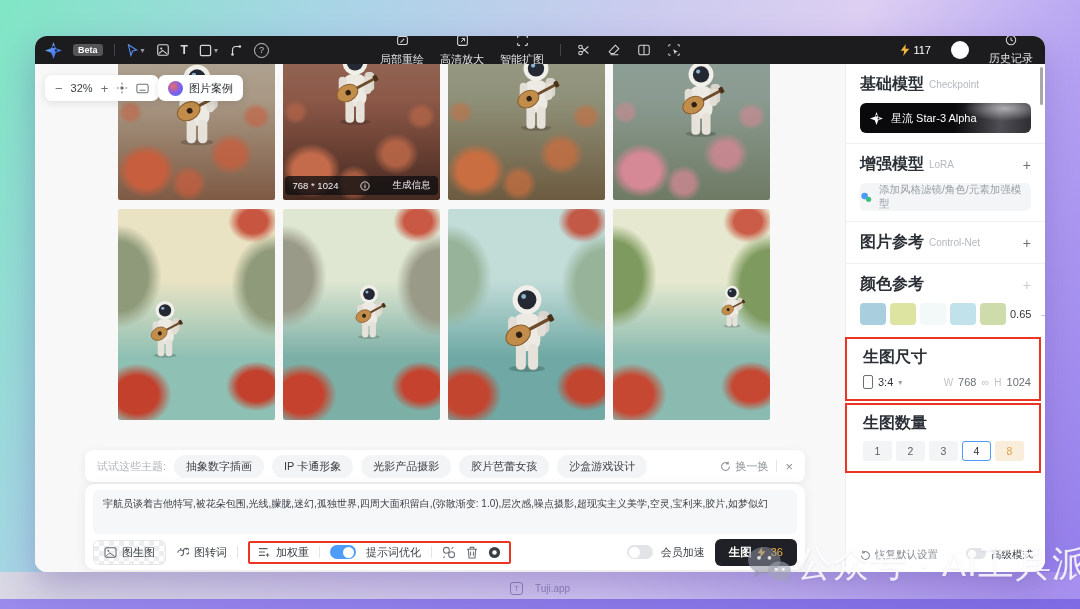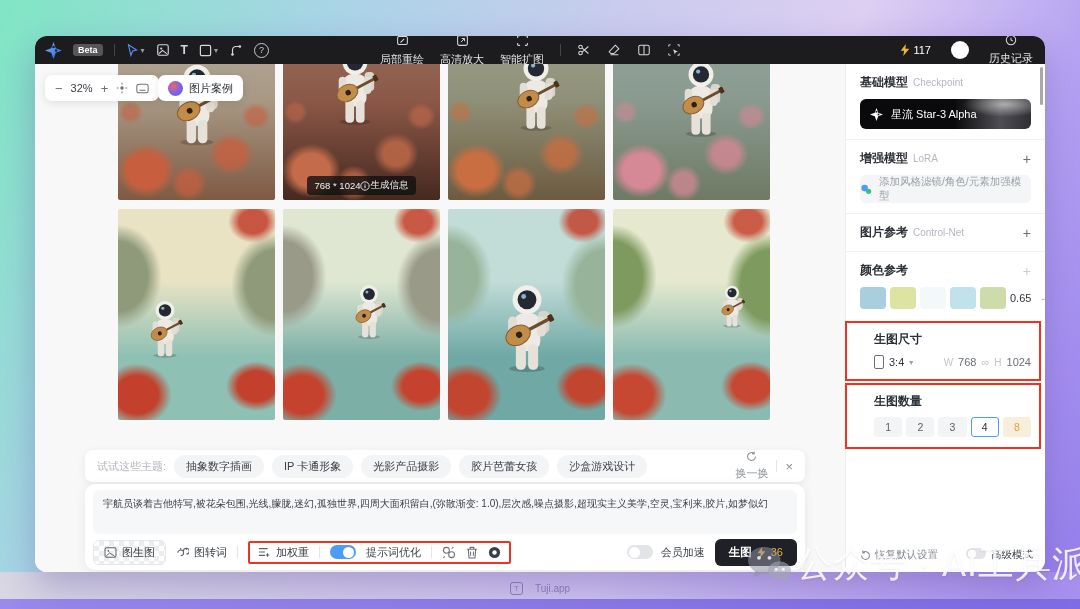--- a/index.html
+++ b/index.html
@@ -35,21 +35,21 @@
 
   
   .content{display:flex;height:508px;}
   .canvas{position:relative;flex:1;background:#f8f8f9;overflow:hidden;}
   .sidebar{position:relative;width:200px;background:#fff;border-left:1px solid #ededf0;box-sizing:border-box;font-size:11px;}
 
   
   .img-cell{position:absolute;border-radius:2px;overflow:hidden;cursor:pointer;}
   .astro{position:absolute;}
   .info-pill{position:absolute;left:248px;top:112px;width:157px;display:flex;justify-content:center;pointer-events:none;}
-  .info-pill-inner{display:flex;align-items:center;gap:0;background:rgba(16,16,18,.78);color:#f0f0f2;
+  .info-pill-inner{display:flex;align-items:center;gap:22px;background:rgba(16,16,18,.78);color:#f0f0f2;
     font-size:9.5px;padding:3px 8px;border-radius:4px;white-space:nowrap;pointer-events:auto;cursor:pointer;}
   .zoom-pill{position:absolute;left:10px;top:11px;height:26px;background:#fff;border-radius:7px;
     box-shadow:0 2px 8px rgba(0,0,0,.10);display:flex;align-items:center;gap:8px;padding:0 10px;font-size:11px;color:#3a3f45;}
   .zp-btn{color:#6b7077;font-size:13px;cursor:pointer;line-height:1;}
   .case-chip{position:absolute;left:123px;top:11px;height:26px;background:#fff;border-radius:7px;
     box-shadow:0 2px 8px rgba(0,0,0,.10);display:flex;align-items:center;gap:6px;padding:0 10px;font-size:11px;color:#2b2f36;cursor:pointer;}
   .case-avatar{width:15px;height:15px;border-radius:50%;
     background:radial-gradient(circle at 35% 35%,#e86a6a,#7a5ff0 55%,#3b7ce8);}
 
   
@@ -81,35 +81,35 @@
   .gen-btn{margin-left:2px;display:flex;align-items:center;gap:5px;background:#202126;color:#fff;
     border-radius:6px;padding:6px 14px;font-size:11.5px;font-weight:bold;cursor:pointer;}
   .gen-cost{color:#f0b43c;font-weight:normal;font-size:11px;}
   .pa-right{margin-left:auto;display:flex;align-items:center;gap:8px;}
   .icon-btn{display:flex;align-items:center;cursor:pointer;}
 
   
   .sec{padding:10px 14px;border-bottom:1px solid #f1f1f3;}
   .sec.nb{border-bottom:none;}
   .sec-head{display:flex;align-items:center;gap:5px;}
-  .sec-title{font-size:12px;font-weight:bold;color:#2b2f36;}
+  .sec-title{font-size:16px;font-weight:bold;color:#2b2f36;}
   .sec-tag{font-size:10px;color:#b4b8be;}
   .plus{margin-left:auto;color:#6b7077;font-size:14px;cursor:pointer;line-height:1;}
   .plus.faint{color:#c8ccd2;}
   .model-card{margin-top:8px;height:30px;border-radius:6px;display:flex;align-items:center;gap:8px;padding:0 10px;cursor:pointer;
     background:radial-gradient(60px 18px at 85% 18%,rgba(255,255,255,.55),transparent 70%),
                linear-gradient(90deg,#0a0a0c 55%,#4e4e54 82%,#2e2e33 100%);}
   .model-name{color:#fff;font-size:11px;}
   .lora-card{margin-top:8px;height:28px;border-radius:6px;background:#f4f5f7;display:flex;align-items:center;
     justify-content:center;gap:6px;font-size:10.5px;color:#9aa0a8;cursor:pointer;}
   .swatch-row{margin-top:8px;display:flex;align-items:center;gap:4px;}
   .swatch{width:26px;height:22px;border-radius:4px;cursor:pointer;}
   .sw-val{margin-left:auto;font-size:11px;color:#32363c;}
   .sw-dash{color:#aeb2b8;margin-left:6px;cursor:pointer;}
-  .annot-wrap{border:2px solid #ec3423;margin:2px 4px 2px -1px;padding:8px 8px 10px 27px;}
+  .annot-wrap{border:2px solid #ec3423;margin:2px 4px 2px -1px;padding:8px 8px 10px 16px;}
   .size-row{margin-top:7px;display:flex;align-items:center;font-size:11px;color:#32363c;}
   .ratio-ic{width:8px;height:12px;border:1.3px solid #6b7077;border-radius:2px;margin-right:5px;}
   .size-caret{font-size:8px;color:#9aa0a8;margin-left:5px;}
   .wh{display:flex;align-items:center;gap:5px;margin-left:auto;}
   .wh .lbl{color:#c0c4ca;font-size:10px;}
   .wh .val{color:#6b7077;}
   .wh .link{color:#c0c4ca;font-size:11px;}
   .count-row{margin-top:7px;display:flex;gap:4px;}
   .count-btn{width:29px;height:20px;border-radius:3px;background:#f3f4f6;border:1px solid transparent;
     display:flex;align-items:center;justify-content:center;font-size:10.5px;color:#5a5f66;cursor:pointer;box-sizing:border-box;}
@@ -474,21 +474,21 @@
         <div class="chips-bar">
           <span class="chips-label">试试这些主题:</span>
           <span id="topic-chips" style="display:flex;gap:8px;">
               <span class="chip">抽象数字插画</span>
               <span class="chip">IP 卡通形象</span>
               <span class="chip">光影产品摄影</span>
               <span class="chip">胶片芭蕾女孩</span>
               <span class="chip">沙盒游戏设计</span>
             </span>
           <span class="chips-right">
-            <span class="icon-btn" style="gap:4px;flex-direction:column;">
+            <span class="icon-btn" style="gap:4px;">
               <svg width="11" height="11" viewBox="0 0 14 14">
                   <path d="M12 7 a5 5 0 1 1 -1.8 -3.8 M10.5 0.8 L10.4 3.6 L7.6 3.4" fill="none" stroke="#8a8f96" stroke-width="1.3"></path>
                 </svg>
               <span>换一换</span>
               </span>
             <span class="v-sep"></span>
             <span class="icon-btn" style="font-size:13px;">×</span>
           </span>
         </div>
 

